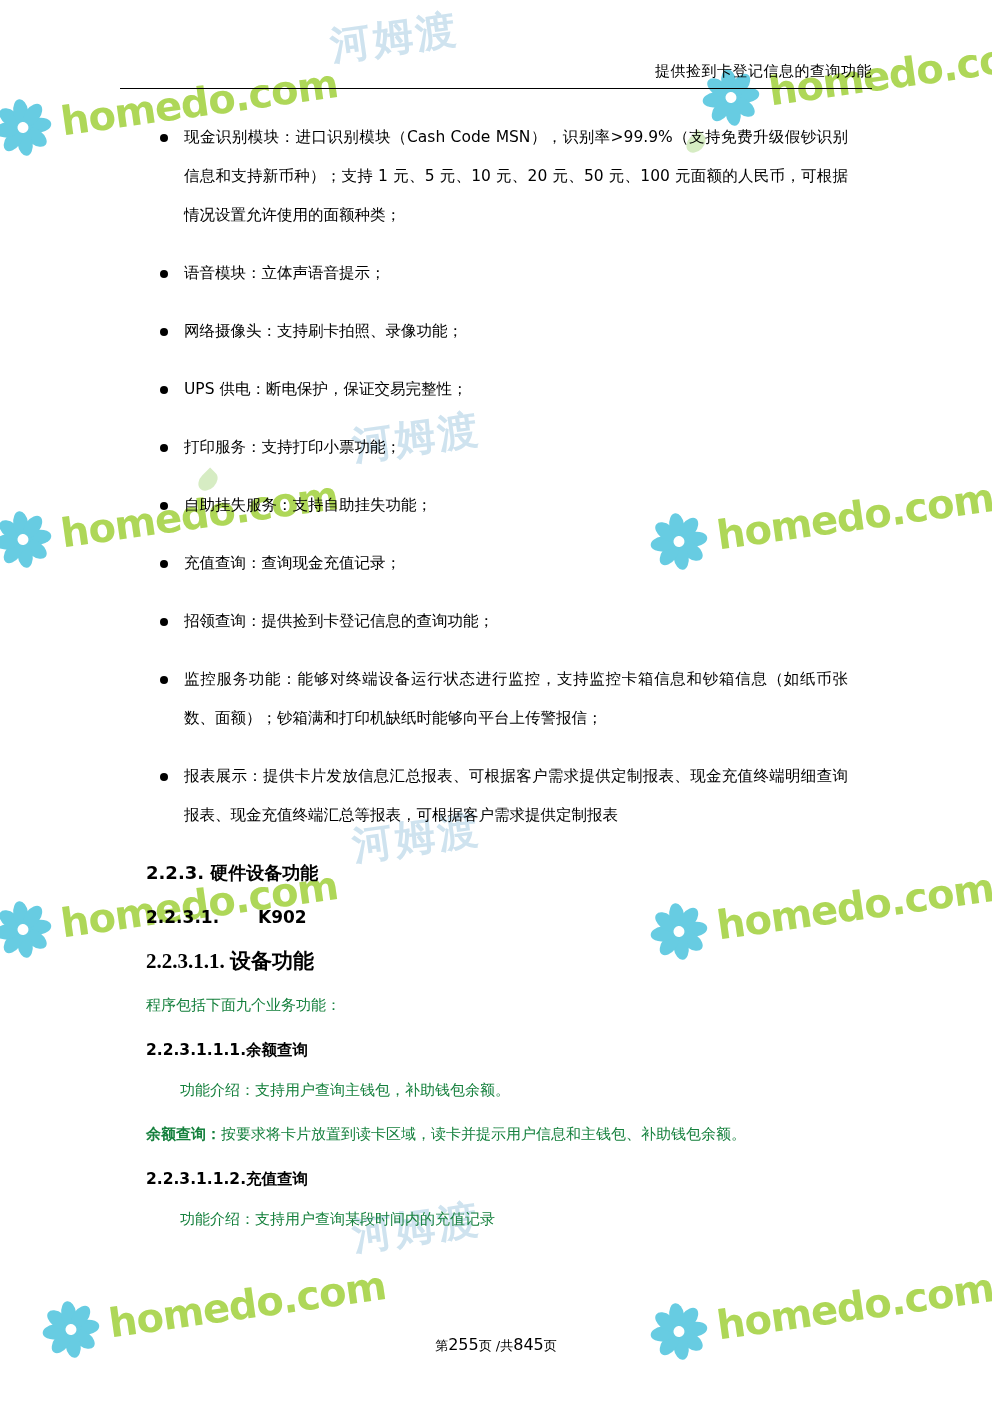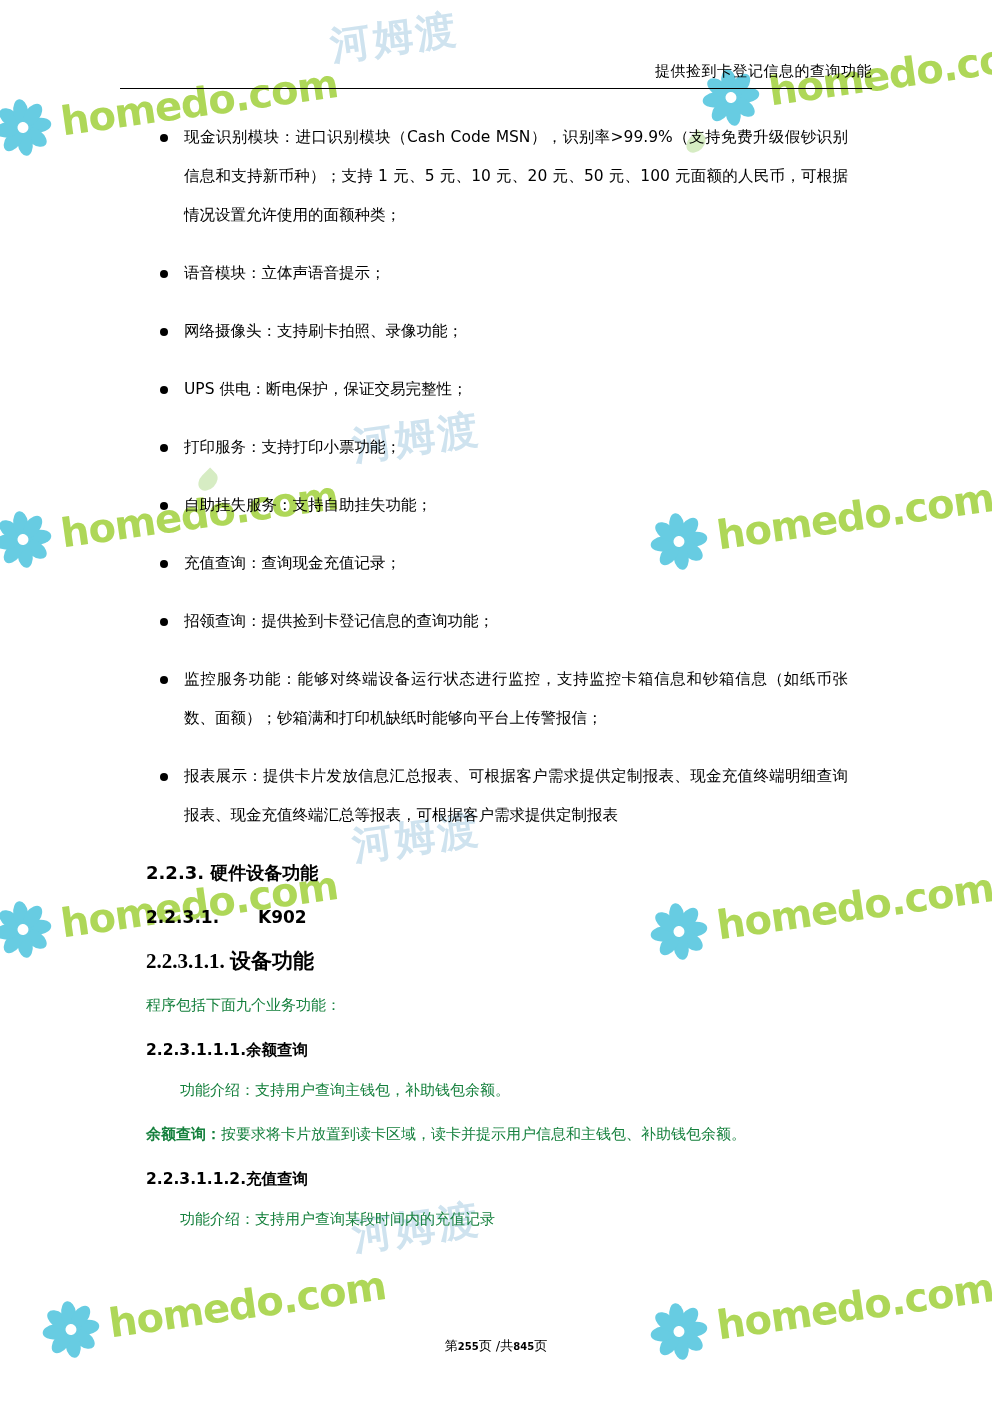--- a/index.html
+++ b/index.html
@@ -127,21 +127,21 @@
   .footer {
     position: absolute;
     bottom: 48px;
     left: 0;
     width: 100%;
     text-align: center;
     font-family: "DejaVu Sans", sans-serif;
     font-size: 13px;
     color: #000;
   }
-  .footer .pnum { font-weight: bold; font-size: 10px; }
+  .footer .pnum { font-weight: normal; font-size: 16px; }
 
   
   .wm {
     position: absolute;
     pointer-events: none;
     user-select: none;
   }
   .wm-logo {
     display: flex;
     align-items: center;

